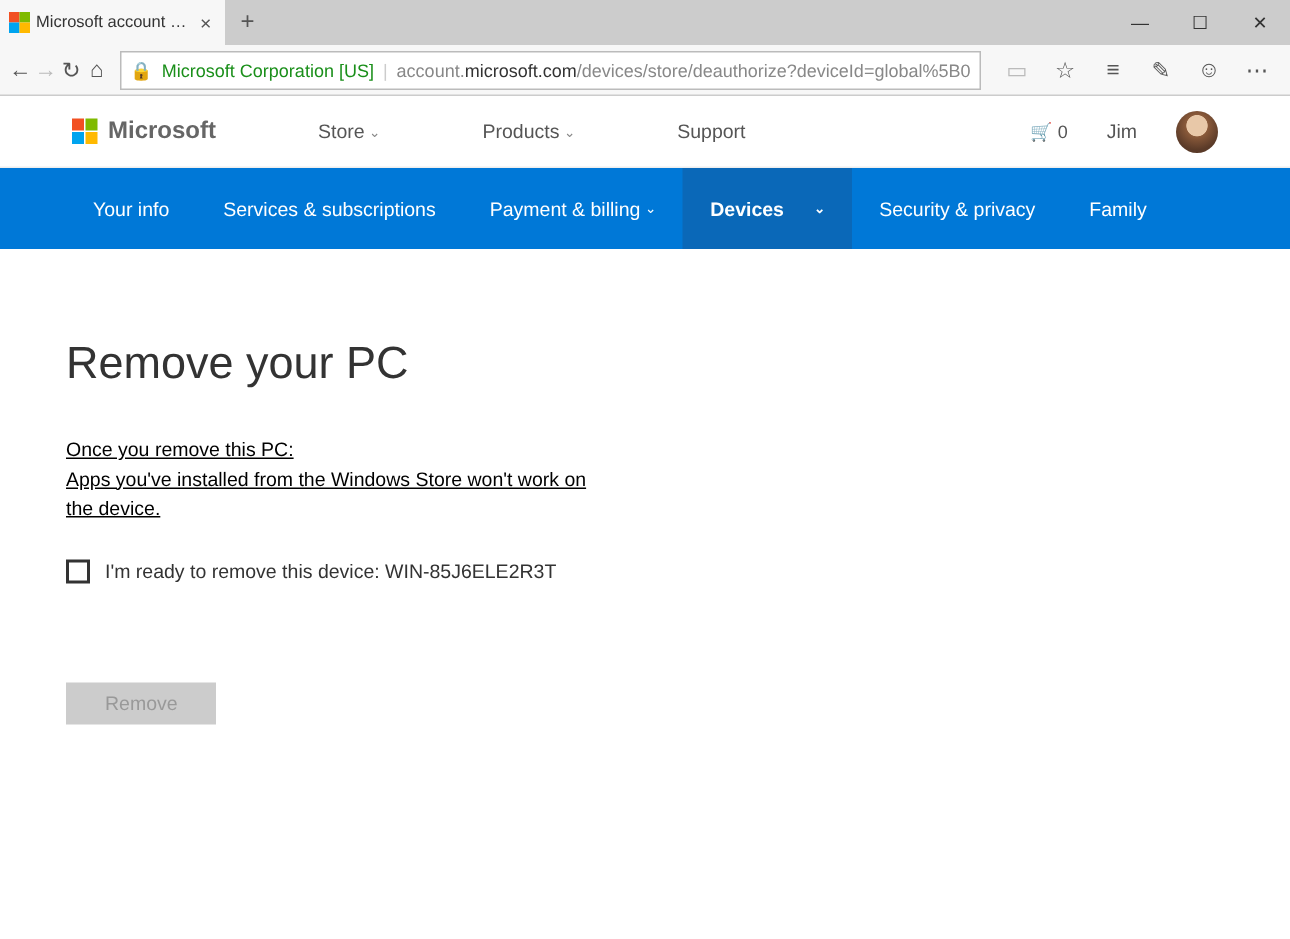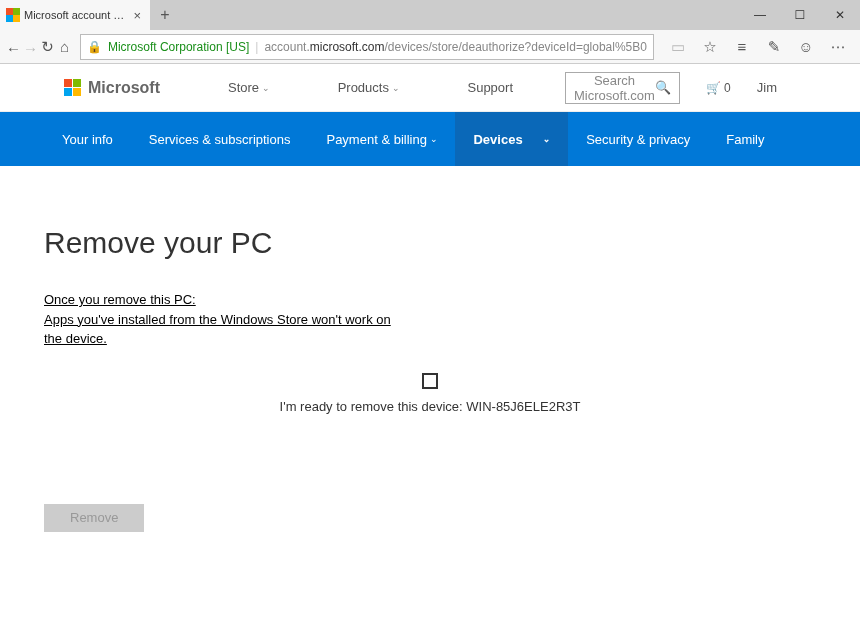--- a/index.html
+++ b/index.html
@@ -20,21 +20,21 @@
   .toolbar { height: 34px; background: #f7f7f7; border-bottom: 1px solid #ccc; display: flex; align-items: center; padding: 0 6px; gap: 2px; }
   .tbtn { width: 32px; height: 30px; display: flex; align-items: center; justify-content: center; color: #555; font-size: 15px; cursor: pointer; }
   .addrbar { flex: 1; height: 26px; background: #fff; border: 1px solid #bbb; display: flex; align-items: center; padding: 0 6px; font-size: 12px; gap: 6px; margin: 0 6px; }
   .lock { color: #1a8f1a; font-size: 12px; }
   .cert { color: #1a8f1a; font-size: 12px; white-space: nowrap; }
   .url { color: #888; white-space: nowrap; overflow: hidden; }
   .url .host-strong { color: #333; }
   .right-icons { display: flex; align-items: center; }
   
   
-  .ms-header { height: 48px; border-bottom: 1px solid #eee; display: flex; align-items: center; padding: 0 64px; gap: 26px; font-size: 13px; color: #555; text-align: center; }
+  .ms-header { height: 48px; border-bottom: 1px solid #eee; display: flex; align-items: center; padding: 0 48px; gap: 26px; font-size: 13px; color: #555; }
   .ms-logo { display: flex; align-items: center; gap: 6px; font-size: 16px; color: #666; font-weight: 600; }
   .ms-logo .sq { width: 18px; height: 18px; display: flex; flex-wrap: wrap; }
   .ms-logo .sq span { width: 8px; height: 8px; margin: 0 1px 1px 0; }
   .hdr-link { cursor: pointer; display: flex; align-items: center; gap: 3px; margin-left: 42px; }
   .caret { font-size: 9px; color: #888; }
   .spacer { flex: 1; }
   .searchbox { width: 210px; height: 32px; border: 1px solid #aaa; display: flex; align-items: center; padding: 0 8px; font-size: 13px; color: #888; }
   .searchbox .sicon { margin-left: auto; color: #666; }
   .cart { display: flex; align-items: center; gap: 3px; font-size: 12px; color: #555; cursor: pointer; }
   .uname { font-size: 13px; color: #555; cursor: pointer; }
@@ -44,21 +44,21 @@
   .bluenav { height: 54px; background: #0078d7; display: flex; align-items: stretch; padding-left: 44px; color: #fff; font-size: 13px; }
   .bluenav .brand { font-size: 20px; font-weight: 400; display: flex; align-items: center; padding-right: 34px; }
   .bluenav .nitem { display: flex; align-items: center; padding: 0 18px; cursor: pointer; gap: 3px; }
   .bluenav .nitem.active { background: #0a68b8; font-weight: 600; gap: 20px; }
   .ncaret { font-size: 9px; }
   
   
   .content { padding: 60px 44px; }
   .content h1 { font-size: 30px; font-weight: 300; color: #333; margin-bottom: 30px; }
   .content p { font-size: 13px; color: #000000; line-height: 1.5; max-width: 360px; margin-bottom: 24px; text-decoration: underline; }
-  .chk-row { display: flex; align-items: center; gap: 10px; font-size: 13px; color: #333; margin-bottom: 90px; flex-direction: column; }
+  .chk-row { display: flex; align-items: center; gap: 10px; font-size: 13px; color: #333; margin-bottom: 66px; }
   .chk { width: 16px; height: 16px; border: 2px solid #333; background: #fff; cursor: pointer; }
   .btns { display: flex; gap: 8px; }
   .btn { height: 28px; padding: 0 26px; background: #ccc; border: none; font-size: 13px; color: #333; cursor: pointer; display: flex; align-items: center; justify-content: center; }
   .btn.disabled { color: #999; cursor: default; }
 </style>
 </head>
 <body>
 
 <div class="titlebar">
   <div class="tab">
@@ -117,24 +117,20 @@
       <span class="caret">⌄</span>
     </div>
   <div class="hdr-link">
       <span>Products</span>
       <span class="caret">⌄</span>
     </div>
   <div class="hdr-link">
       <span>Support</span>
     </div>
   <div class="spacer"></div>
-  <div class="searchbox">
-    <span>Search Microsoft.com</span>
-    <span class="sicon">🔍</span>
-  </div>
   <div class="cart">
     <span>🛒</span>
       <span>0</span>
   </div>
   <div class="uname">Jim</div>
   <div class="avatar"></div>
 </div>
 
 <div class="bluenav">
   <div class="nitem">

